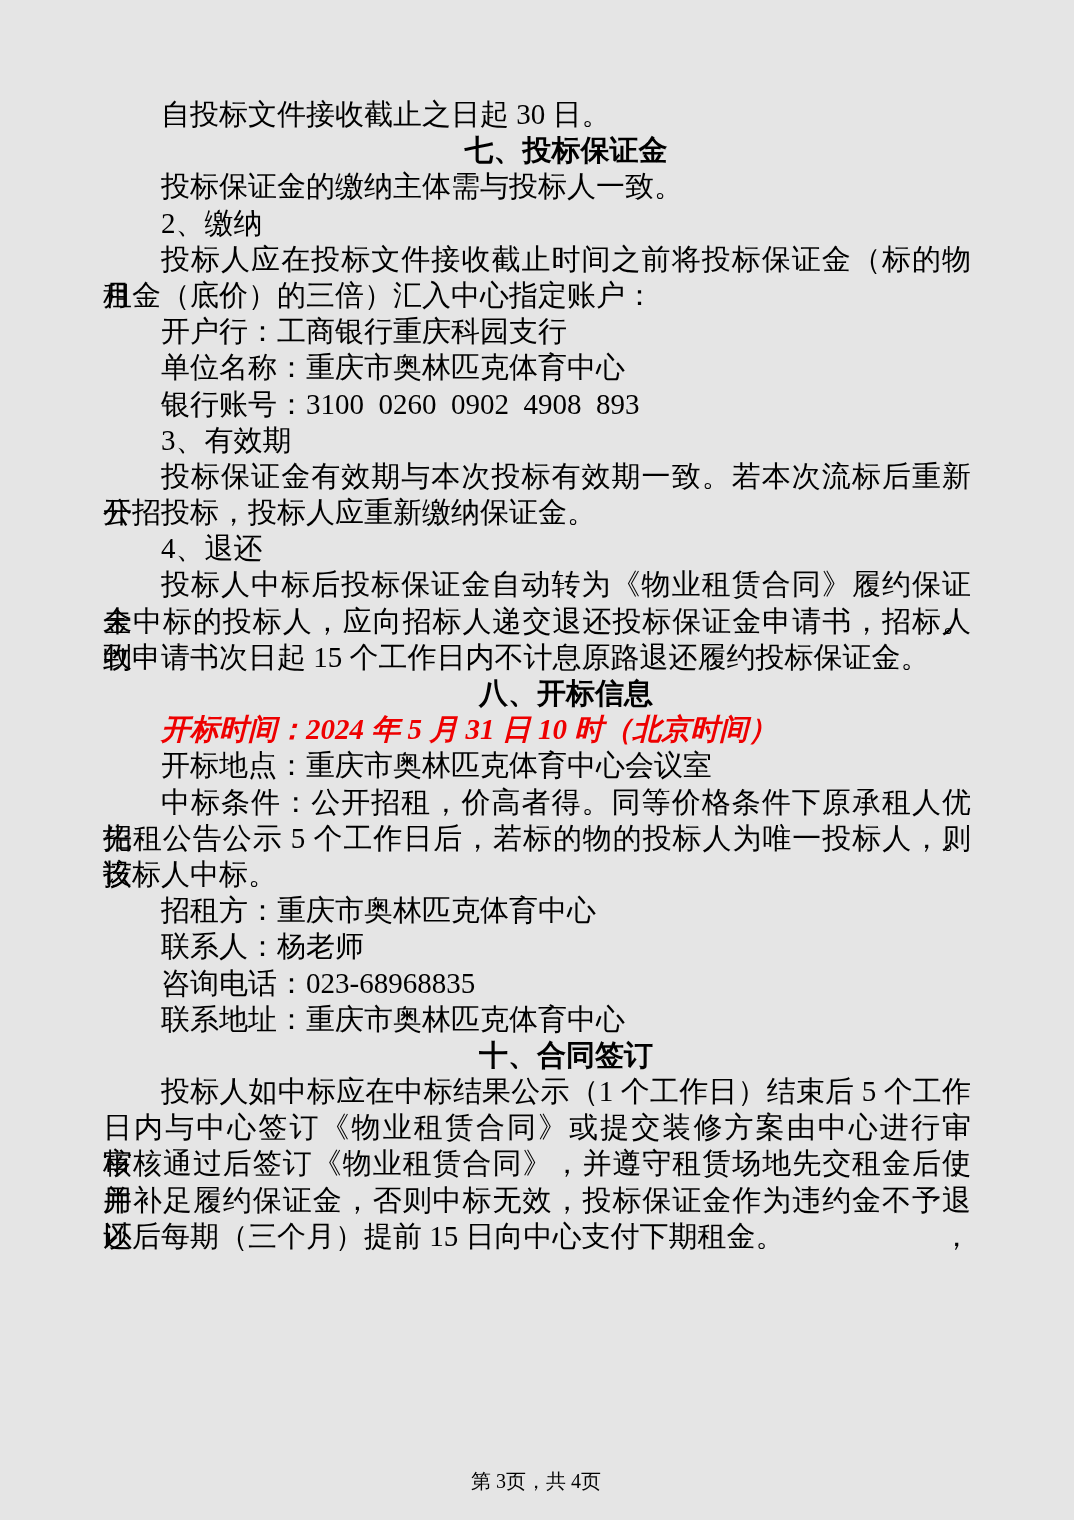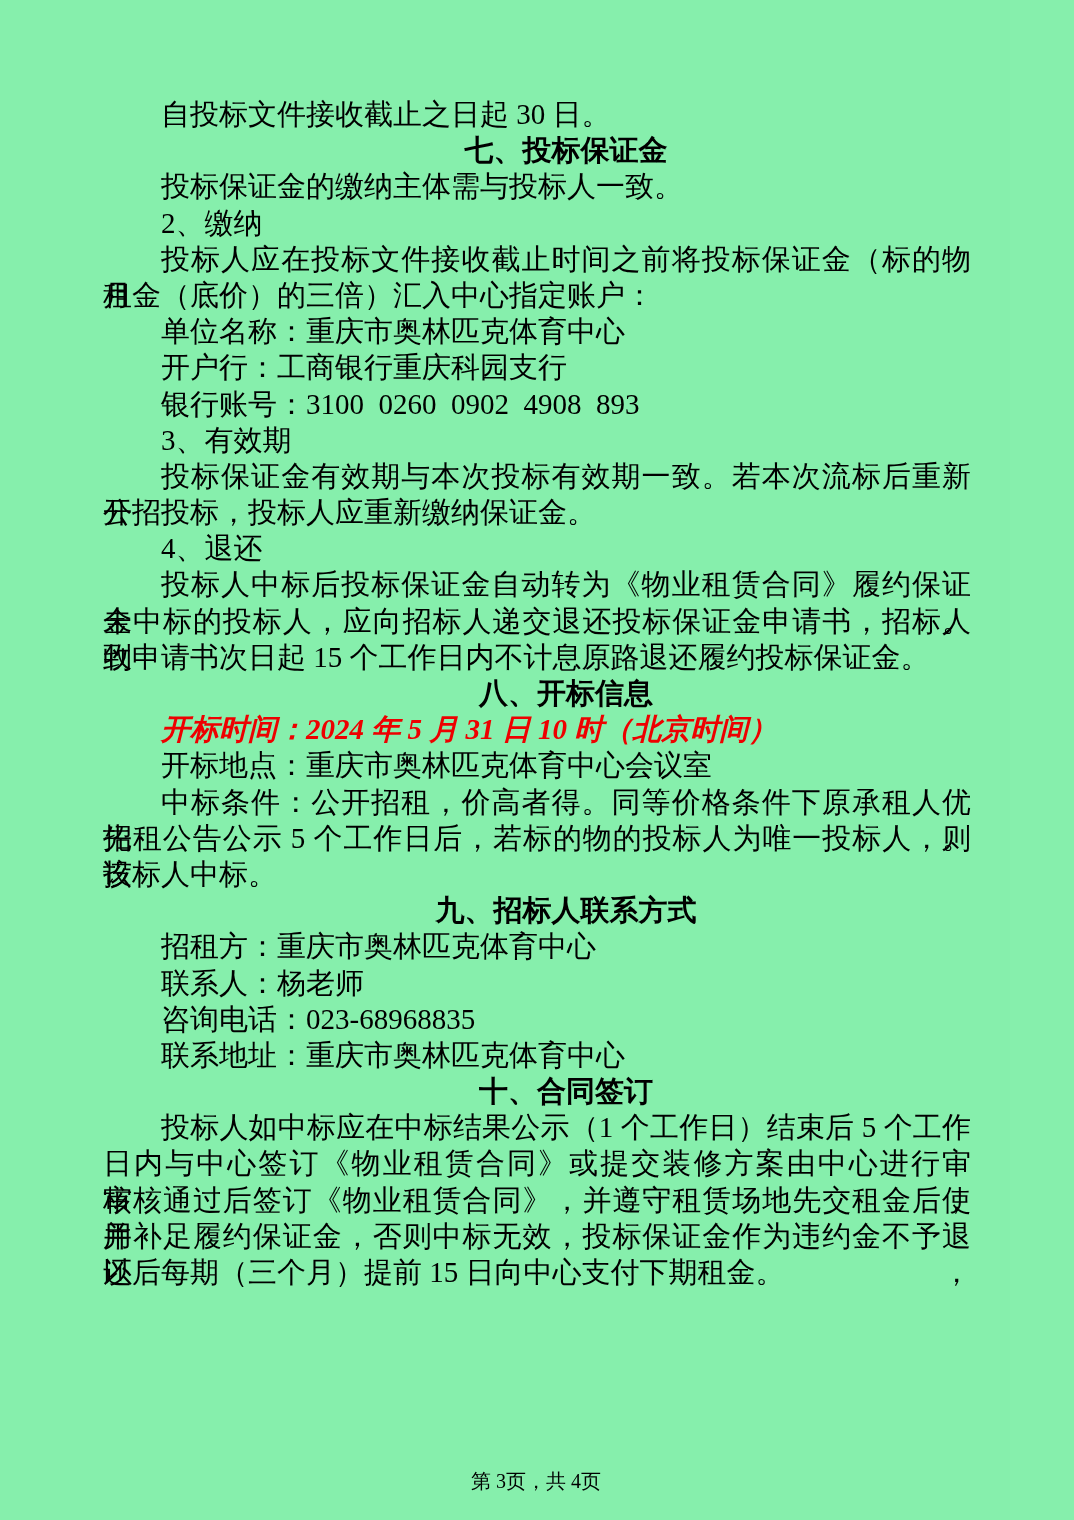--- a/index.html
+++ b/index.html
@@ -4,21 +4,21 @@
 <style>
   html, body {
     margin: 0;
     padding: 0;
     background: #ffffff;
   }
   .page {
     position: relative;
     width: 1074px;
     height: 1520px;
-    background: #86efac;
+    background: #e5e5e5;
     color: #000000;
     font-family: "Liberation Serif", "DejaVu Serif", serif;
     overflow: hidden;
   }
   .content {
     position: absolute;
     left: 103px;
     top: 96px;
     width: 868px;
     font-size: 29px;
@@ -60,37 +60,36 @@
 <body>
 
 <div class="page">
   <div class="content">
     <div class="line indent">自投标文件接收截止之日起 30 日。</div>
     <div class="line indent heading">七、投标保证金</div>
     <div class="line indent">投标保证金的缴纳主体需与投标人一致。</div>
     <div class="line indent">2、缴纳</div>
     <div class="line indent full">投标人应在投标文件接收截止时间之前将投标保证金（标的物月</div>
     <div class="line">租金（底价）的三倍）汇入中心指定账户：</div>
+    <div class="line indent">开户行：工商银行重庆科园支行</div>
     <div class="line indent">单位名称：重庆市奥林匹克体育中心</div>
-    <div class="line indent">开户行：工商银行重庆科园支行</div>
     <div class="line indent">银行账号：3100  0260  0902  4908  893</div>
     <div class="line indent">3、有效期</div>
     <div class="line indent full">投标保证金有效期与本次投标有效期一致。若本次流标后重新公</div>
     <div class="line">开招投标，投标人应重新缴纳保证金。</div>
     <div class="line indent">4、退还</div>
     <div class="line indent full">投标人中标后投标保证金自动转为《物业租赁合同》履约保证金。</div>
     <div class="line full">未中标的投标人，应向招标人递交退还投标保证金申请书，招标人收</div>
     <div class="line">到申请书次日起 15 个工作日内不计息原路退还履约投标保证金。</div>
     <div class="line indent heading">八、开标信息</div>
     <div class="line indent red">开标时间：2024 年 5 月 31 日 10 时（北京时间）</div>
     <div class="line indent">开标地点：重庆市奥林匹克体育中心会议室</div>
     <div class="line indent full">中标条件：公开招租，价高者得。同等价格条件下原承租人优先。</div>
     <div class="line full">招租公告公示 5 个工作日后，若标的物的投标人为唯一投标人，则该</div>
     <div class="line">投标人中标。</div>
-    <div class="line indent heading">九、招标人联系方式</div>
     <div class="line indent">招租方：重庆市奥林匹克体育中心</div>
     <div class="line indent">联系人：杨老师</div>
     <div class="line indent">咨询电话：023-68968835</div>
     <div class="line indent">联系地址：重庆市奥林匹克体育中心</div>
     <div class="line indent heading">十、合同签订</div>
     <div class="line indent full">投标人如中标应在中标结果公示（1 个工作日）结束后 5 个工作</div>
     <div class="line full">日内与中心签订《物业租赁合同》或提交装修方案由中心进行审核，</div>
     <div class="line full">审核通过后签订《物业租赁合同》，并遵守租赁场地先交租金后使用</div>
     <div class="line full">并补足履约保证金，否则中标无效，投标保证金作为违约金不予退还，</div>
     <div class="line">以后每期（三个月）提前 15 日向中心支付下期租金。</div>

